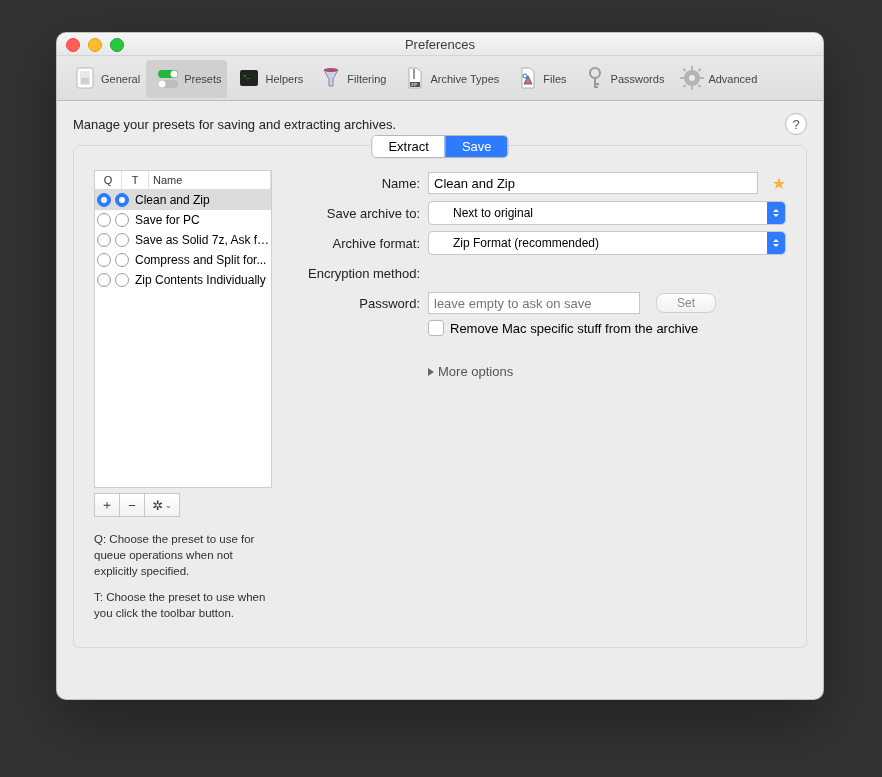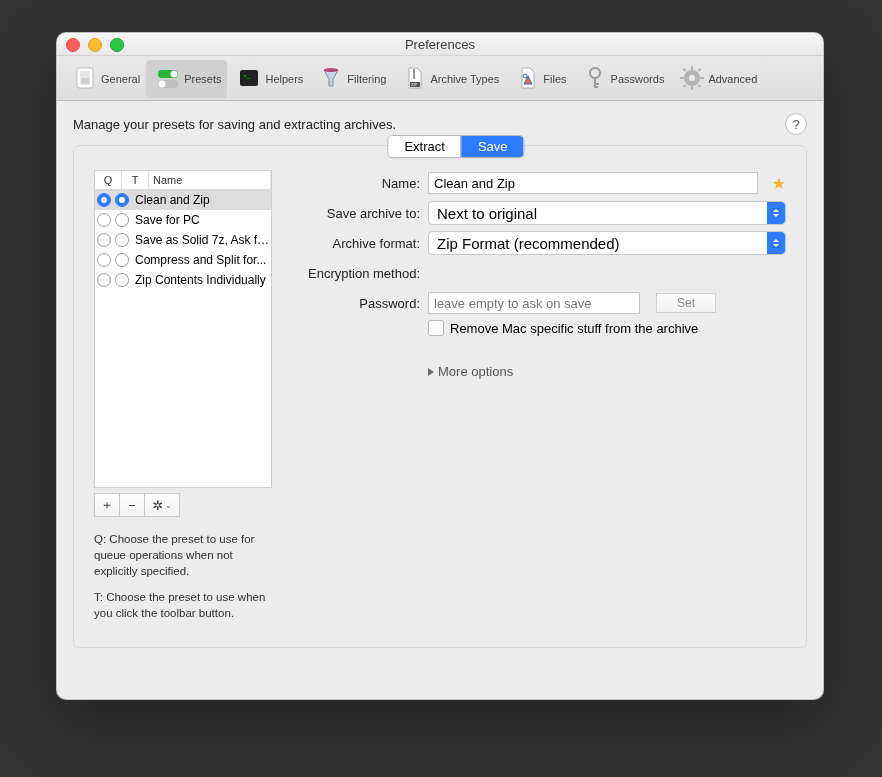--- a/index.html
+++ b/index.html
@@ -32,21 +32,21 @@
   .tb-item.selected{background:#d0d0d0;}
   .tb-item .tb-label{font-size:11px;color:#444;margin-top:2px;}
   .tb-icon{width:32px;height:32px;display:flex;align-items:center;justify-content:center;}
   
   .content{padding:12px 16px 16px;}
   .intro{display:flex;align-items:center;justify-content:space-between;}
   .intro .text{font-size:13px;color:#222;}
   .help{width:20px;height:20px;border-radius:50%;border:1px solid #bcbcbc;background:#fff;display:flex;align-items:center;justify-content:center;font-size:13px;color:#555;}
   .panel{margin-top:10px;border:1px solid #d8d8d8;border-radius:6px;background:#ececec;padding-bottom:16px;position:relative;}
   
-  .seg{position:absolute;left:50%;top:-11px;transform:translateX(-50%);display:flex;border:1px solid #b7b7b7;border-radius:5px;overflow:hidden;background:#fff;height:21px;box-shadow:0 .5px 0 rgba(0,0,0,.08);margin-left:16px;}
+  .seg{position:absolute;left:50%;top:-11px;transform:translateX(-50%);display:flex;border:1px solid #b7b7b7;border-radius:5px;overflow:hidden;background:#fff;height:21px;box-shadow:0 .5px 0 rgba(0,0,0,.08);}
   .seg button{border:none;background:#fff;font-size:13px;padding:2px 16px;cursor:pointer;height:100%;}
   .seg button+button{border-left:1px solid #c4c4c4;}
   .seg button.active{background:#2f7bff;color:#fff;}
   .pad{padding:24px 20px 0;}
   .cols{display:flex;gap:28px;align-items:flex-start;}
   
   .leftcol{width:178px;flex:none;}
   .listbox{border:1px solid #cfcfcf;background:#fff;height:316px;display:flex;flex-direction:column;overflow:hidden;}
   .lh{display:flex;background:#fff;border-bottom:1px solid #dcdcdc;font-size:11px;color:#333;}
   .lh .c{padding:3px 4px;border-right:1px solid #e0e0e0;}
@@ -68,26 +68,26 @@
   .lbtn .ch{font-size:8px;margin-left:2px;color:#555;}
   .help-text{margin-top:14px;font-size:11.5px;color:#2f2f2f;line-height:1.4;}
   .help-text p{margin:0 0 10px;}
   
   .rightcol{flex:1;}
   .frow{display:flex;align-items:center;height:26px;margin-bottom:4px;}
   .flabel{width:120px;text-align:right;padding-right:8px;font-size:13px;color:#222;}
   .fcontrol{flex:1;display:flex;align-items:center;gap:8px;}
   input[type=text].tfield{flex:1;height:20px;border:1px solid #c7c7c7;border-radius:0;background:#fff;padding:0 5px;font-size:13px;}
   .star{color:#f7b431;font-size:16px;margin-left:6px;}
-  .popup{flex:1;height:22px;background:#fff;border:1px solid #c7c7c7;border-radius:4px;display:flex;align-items:center;position:relative;font-size:15px;padding-left:8px;}
+  .popup{flex:1;height:22px;background:#fff;border:1px solid #c7c7c7;border-radius:4px;display:flex;align-items:center;position:relative;font-size:12px;padding-left:24px;}
   .popup .cap{position:absolute;right:0;top:0;bottom:0;width:18px;border-top-right-radius:4px;border-bottom-right-radius:4px;background:#2f7bff;display:flex;flex-direction:column;align-items:center;justify-content:center;}
   .popup .cap::before{content:"";width:0;height:0;border-left:3px solid transparent;border-right:3px solid transparent;border-bottom:3.5px solid #fff;margin-bottom:1.5px;}
   .popup .cap::after{content:"";width:0;height:0;border-left:3px solid transparent;border-right:3px solid transparent;border-top:3.5px solid #fff;}
   .pwrow input{width:200px;height:20px;border:1px solid #c7c7c7;padding:0 5px;font-size:13px;}
-  .btn{height:20px;padding:0 20px;border:1px solid #d0d0d0;border-radius:0;background:linear-gradient(#fdfdfd,#f1f1f1);font-size:12px;color:#8a8a8a;margin-left:8px;}
+  .btn{height:20px;padding:0 20px;border:1px solid #d0d0d0;border-radius:8px;background:linear-gradient(#fdfdfd,#f1f1f1);font-size:12px;color:#8a8a8a;margin-left:8px;}
   .chkrow{display:flex;align-items:flex-end;margin-left:128px;margin-top:4px;gap:6px;font-size:13px;}
   .chk{width:14px;height:14px;border:1px solid #b7b7b7;border-radius:3px;background:#fff;}
   .more{margin-left:128px;margin-top:28px;display:flex;align-items:center;gap:4px;color:#555;font-size:13px;}
   .tri{width:0;height:0;border-top:4px solid transparent;border-bottom:4px solid transparent;border-left:6px solid #6a6a6a;}
 </style>
 </head>
 <body>
 
 <div class="stage">
 <div class="window">

